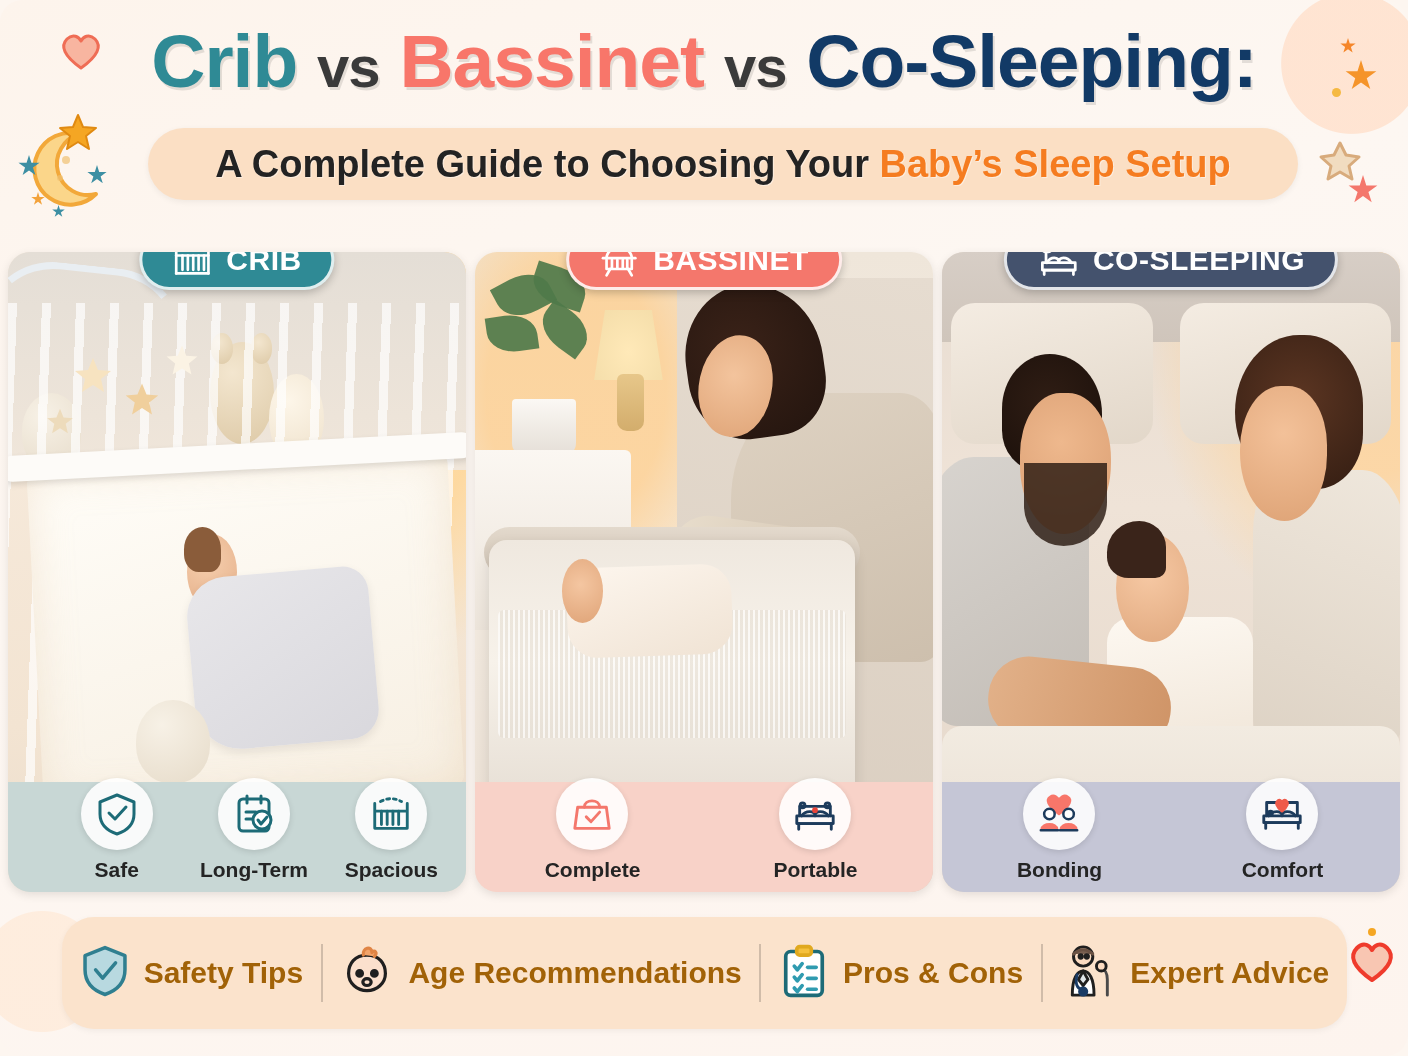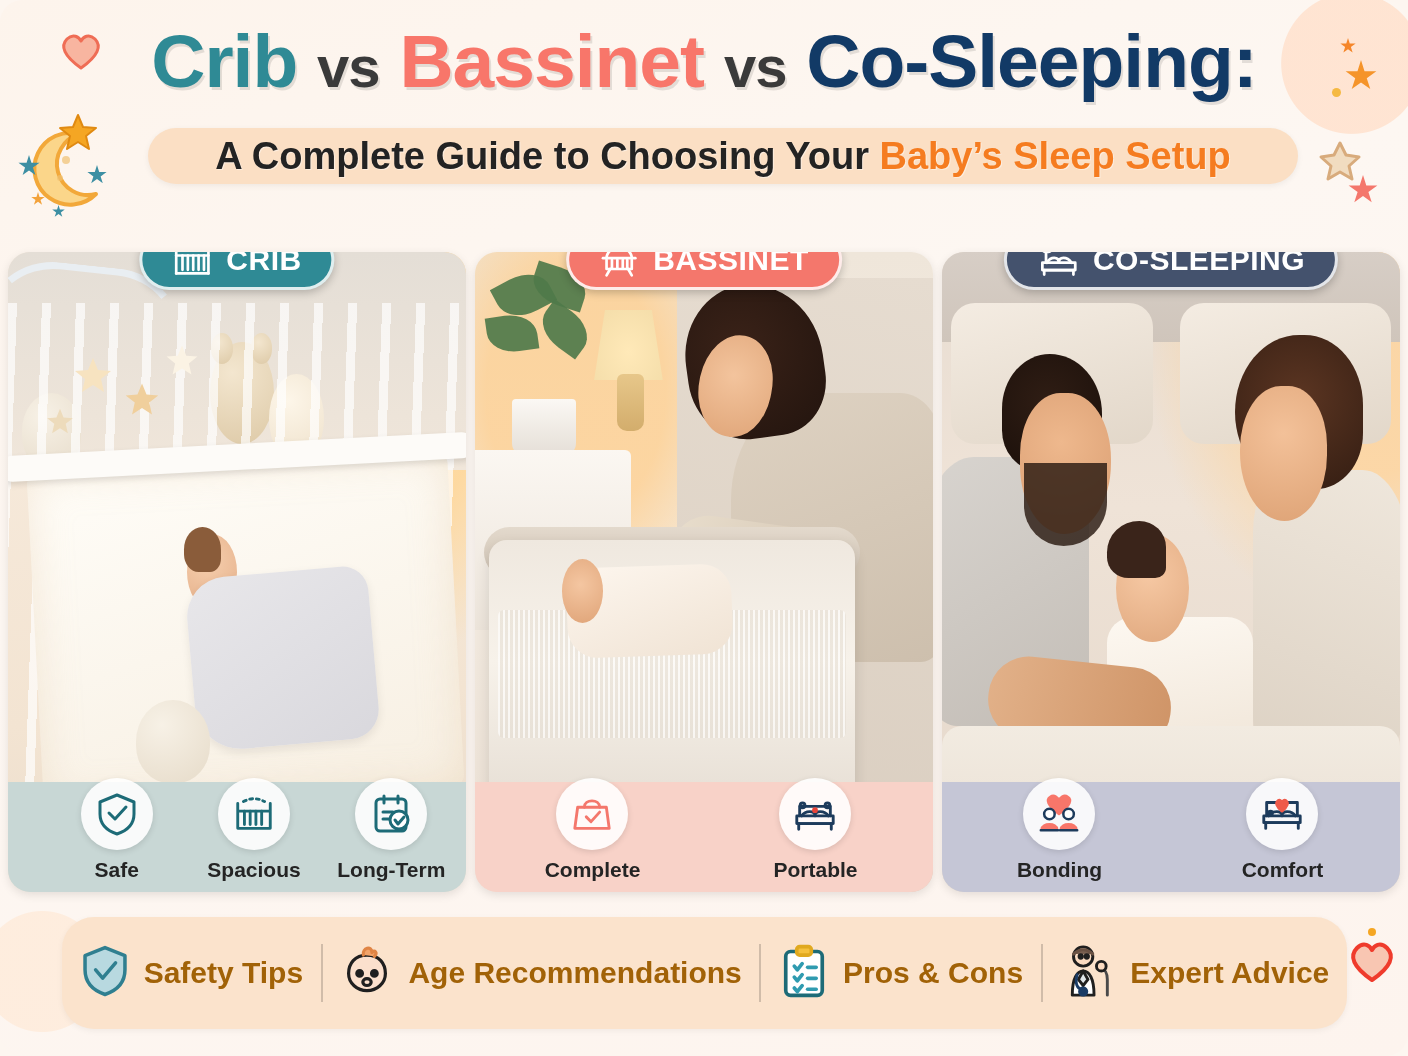--- a/index.html
+++ b/index.html
@@ -29,21 +29,21 @@
     text-shadow: 2px 3px 0 rgba(0,0,0,.10);
   }
   .t-crib   { color: #2f8a95; }
   .t-vs     { color: #3a3a3a; font-size: 58px; font-weight: 700; }
   .t-bass   { color: #f8766a; }
   .t-co     { color: #123a66; }
 
   
   .subtitle-pill {
     position: absolute; left: 148px; top: 128px;
-    width: 1150px; height: 56px;
+    width: 1150px; height: 72px;
     background: #fbdfc4;
     border-radius: 38px;
     display: flex; align-items: center; justify-content: center;
     box-shadow: 0 2px 6px rgba(0,0,0,.06);
   }
   .subtitle-text {
     font-size: 38px; font-weight: 700; color: #232323; white-space: nowrap;
     text-shadow: 1px 1px 0 rgba(255,255,255,.45);
   }
   .subtitle-accent { color: #f57c20; }
@@ -345,39 +345,39 @@
           <div class="f-circle">
             <svg width="42" height="44" viewBox="0 0 42 44" fill="none" stroke="#1d6b77" stroke-width="3" stroke-linecap="round" stroke-linejoin="round">
               <path d="M21 3 L38 10 v12 c0 11-8 17-17 20 C12 39 4 33 4 22 V10 Z"></path>
               <path d="M13 21 l6 6 11-12"></path>
             </svg>
           </div>
           <div class="f-label">Safe</div>
         </div>
         <div class="feature">
           <div class="f-circle">
-            <svg width="44" height="42" viewBox="0 0 46 42" fill="none" stroke="#1d6b77" stroke-width="3" stroke-linecap="round">
-              <path d="M6 10 v26 M40 10 v26 M6 36 h34 M6 18 h34"></path>
-              <path d="M13 18 v14 M19 18 v14 M25 18 v14 M31 18 v14"></path>
-              <path d="M12 8 q11 -6 22 0" stroke-dasharray="3 4"></path>
-            </svg>
-          </div>
-          <div class="f-label">Spacious</div>
-        </div>
-        <div class="feature">
-          <div class="f-circle">
             <svg width="42" height="44" viewBox="0 0 42 44" fill="none" stroke="#1d6b77" stroke-width="3" stroke-linecap="round" stroke-linejoin="round">
               <rect x="6" y="7" width="30" height="32" rx="4"></rect>
               <path d="M14 4 v7 M28 4 v7"></path>
               <path d="M13 20 h10 M13 27 h7"></path>
               <circle cx="29" cy="28" r="9" fill="#ffffff"></circle>
               <path d="M25 28 l3 4 6 -7"></path>
             </svg>
           </div>
           <div class="f-label">Long-Term</div>
+        </div>
+        <div class="feature">
+          <div class="f-circle">
+            <svg width="44" height="42" viewBox="0 0 46 42" fill="none" stroke="#1d6b77" stroke-width="3" stroke-linecap="round">
+              <path d="M6 10 v26 M40 10 v26 M6 36 h34 M6 18 h34"></path>
+              <path d="M13 18 v14 M19 18 v14 M25 18 v14 M31 18 v14"></path>
+              <path d="M12 8 q11 -6 22 0" stroke-dasharray="3 4"></path>
+            </svg>
+          </div>
+          <div class="f-label">Spacious</div>
         </div>
       </div>
     </div>
 
     <div class="panel">
       <div class="photo photo-bass">
         <div class="b-bed"></div>
         <div class="b-plant">
           <span class="leaf" style="left:10%; top:6%;  width:46%; height:24%; transform:rotate(-28deg);"></span>
           <span class="leaf" style="left:40%; top:2%;  width:46%; height:22%; transform:rotate(18deg);"></span>

